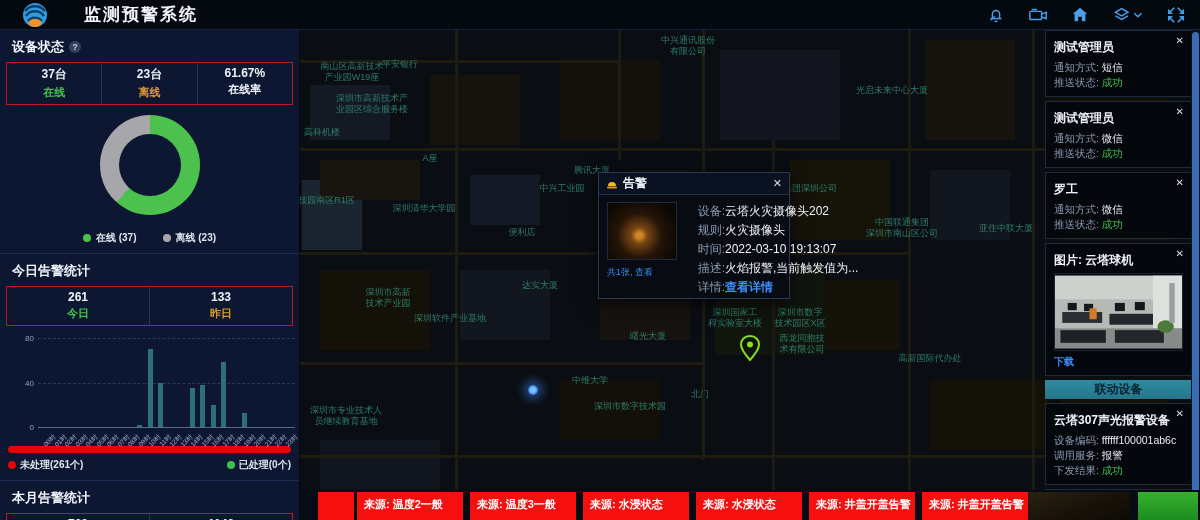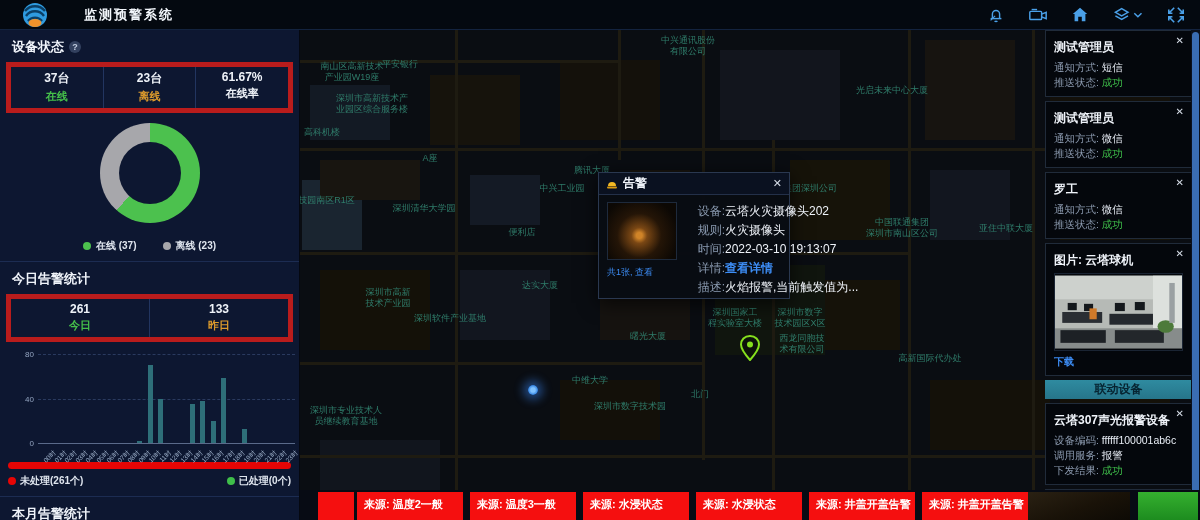--- a/index.html
+++ b/index.html
@@ -4,32 +4,32 @@
 <style>
   * { margin:0; padding:0; box-sizing:border-box; }
   html,body { width:1200px; height:520px; overflow:hidden; background:#060a14;
     font-family:"Liberation Sans","DejaVu Sans",sans-serif; color:#e8edf5; }
   .app { position:relative; width:1200px; height:520px; }
 
   
   .header { position:absolute; left:0; top:0; width:1200px; height:30px; background:#040910;
     border-bottom:1px solid #13233f; display:flex; align-items:center; z-index:50; }
   .logo { width:26px; height:26px; margin-left:22px; position:relative; }
-  .app-title { margin-left:36px; font-size:13px; font-weight:bold; letter-spacing:2px; color:#f2f6fb; }
+  .app-title { margin-left:36px; font-size:17px; font-weight:bold; letter-spacing:2px; color:#f2f6fb; }
   .hicons { margin-left:auto; margin-right:14px; display:flex; align-items:center; gap:22px; }
   .hicon { width:20px; height:20px; display:flex; align-items:center; justify-content:center; cursor:pointer; }
   .hicon svg { display:block; }
 
   
   .left-panel { position:absolute; left:0; top:30px; width:300px; height:490px; background:#0d1731;
     border-right:1px solid #050810; z-index:30; overflow:hidden; }
   .sec-title { font-size:13px; font-weight:bold; color:#f0f4fa; padding:8px 12px 6px 12px; display:flex; align-items:center; gap:5px; }
   .help-dot { width:12px; height:12px; border-radius:50%; background:#33415f; color:#c2cde0; font-size:9px;
     display:inline-flex; align-items:center; justify-content:center; font-weight:bold; }
-  .stat-table { display:flex; margin:0 6px; border:5px solid #b91c1c; }
+  .stat-table { display:flex; margin:0 6px; border:1px solid #b91c1c; }
   .stat-cell { flex:1; text-align:center; padding:3px 0 4px 0; border-right:1px solid #223560; }
   .stat-cell:last-child { border-right:none; }
   .stat-val { font-size:12px; font-weight:bold; color:#eef2f8; }
   .stat-lab { font-size:11px; font-weight:bold; margin-top:2px; }
   .divider { border-top:1px solid #1c2c52; margin-top:8px; }
 
   .donut-wrap { display:flex; flex-direction:column; align-items:center; }
   .donut { width:100px; height:100px; border-radius:50%; margin-top:10px; position:relative; }
   .donut::after { content:""; position:absolute; left:19px; top:19px; width:62px; height:62px;
     border-radius:50%; background:#0d1731; }
@@ -338,26 +338,26 @@
             </div>
             <div class="pf-row">
               <span class="pf-label">规则:</span>
               <span class="pf-value">火灾摄像头</span>
             </div>
             <div class="pf-row">
               <span class="pf-label">时间:</span>
               <span class="pf-value">2022-03-10 19:13:07</span>
             </div>
             <div class="pf-row">
+              <span class="pf-label">描述:</span>
+              <span class="pf-value">火焰报警,当前触发值为...</span>
+            </div>
+            <div class="pf-row">
               <span class="pf-label">详情:</span>
               <span class="pf-value link">查看详情</span>
-            </div>
-            <div class="pf-row">
-              <span class="pf-label">描述:</span>
-              <span class="pf-value">火焰报警,当前触发值为...</span>
             </div>
           </div>
       </div>
     </div>
   <div class="map-label" style="left: 388px; top: 16px;">中兴通讯股份
 有限公司</div>
       <div class="map-label" style="left: 100px; top: 34px;">平安银行</div>
       <div class="map-label" style="left: 52px; top: 42px;">南山区高新技术
 产业园W19座</div>
       <div class="map-label" style="left: 592px; top: 60px;">光启未来中心大厦</div>

